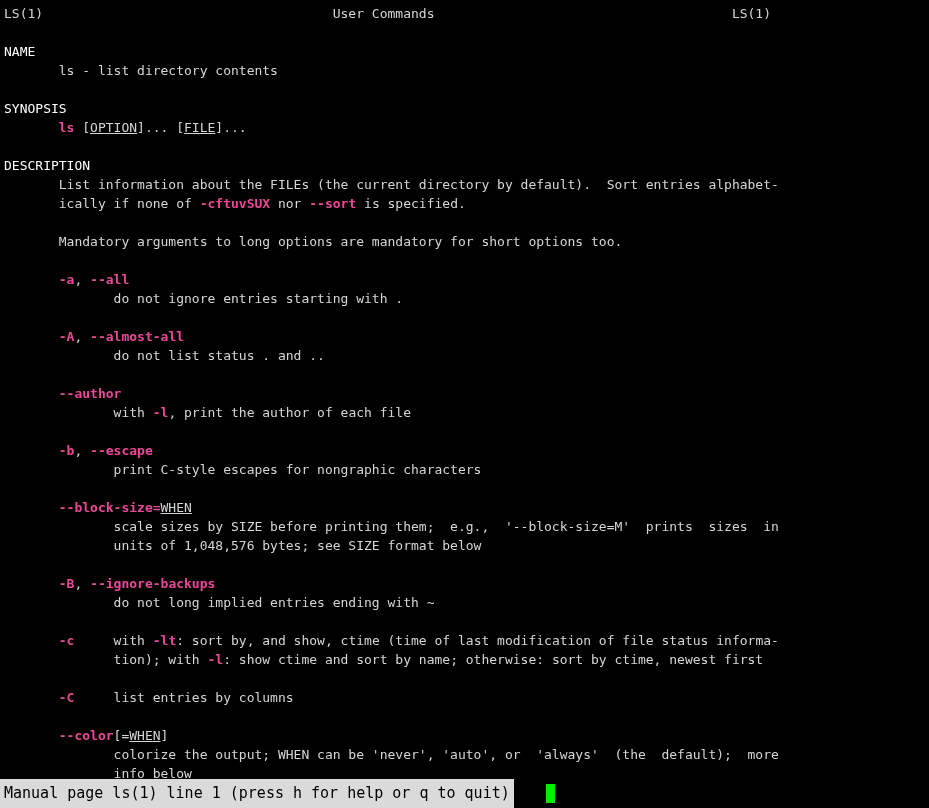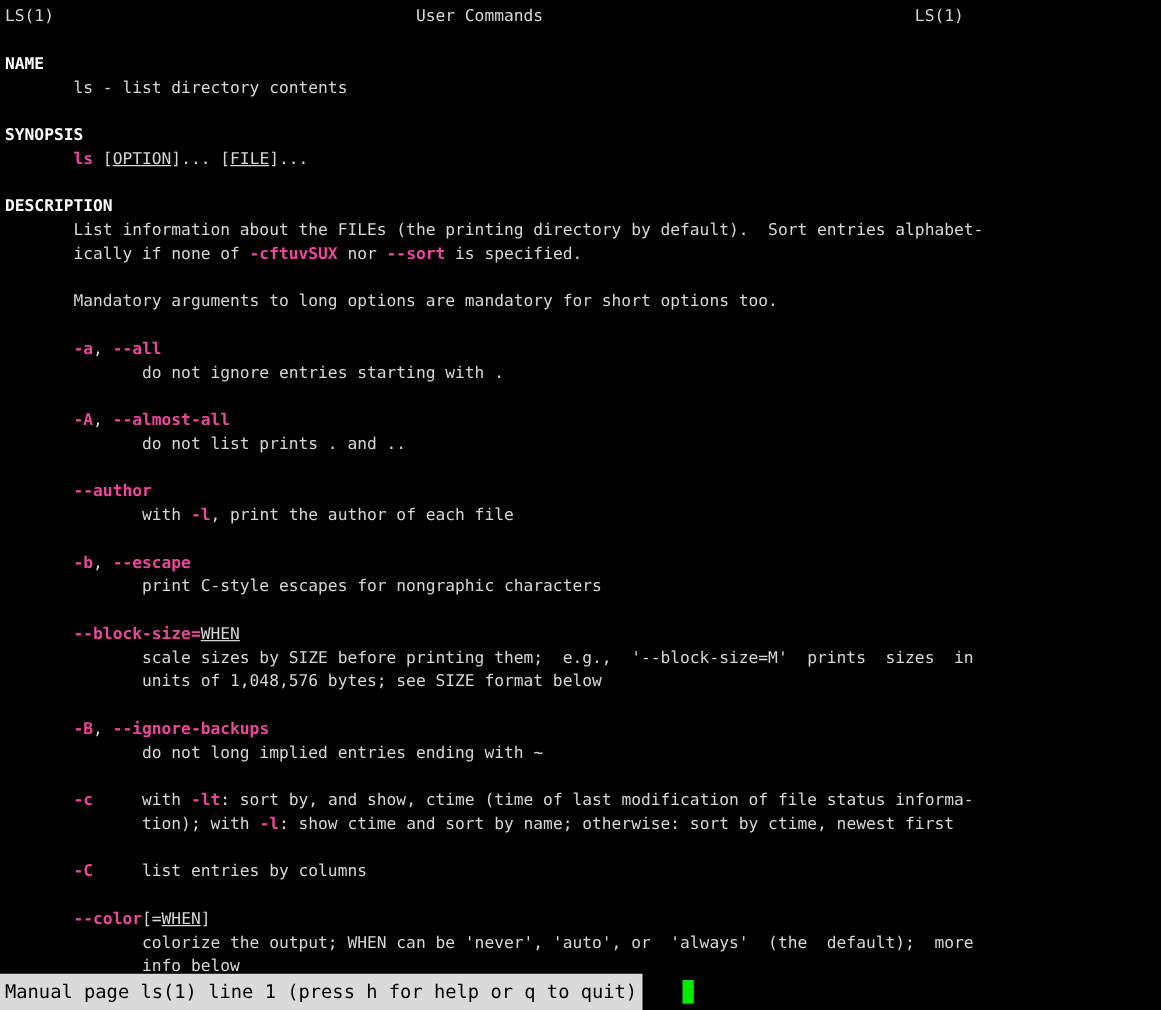--- a/index.html
+++ b/index.html
@@ -49,21 +49,21 @@
   
   b, .b {
     font-weight: bold;
     color: #ec4899;
   }
   u, .u {
     text-decoration: underline;
     color: #d6d6d6;
   }
   .hdr {
-    font-weight: bold;
+    font-weight: normal;
     color: #ffffff;
   }
   #status-bar {
     position: absolute;
     left: 0;
     bottom: 0;
     height: 29px;
     display: flex;
     align-items: flex-start;
     white-space: pre;
@@ -98,30 +98,30 @@
   <div id="pager">
       <div class="line">LS(1)                                     User Commands                                      LS(1)</div>
       <div class="line blank"> </div>
       <div class="line"><span class="hdr">NAME</span></div>
       <div class="line">       ls - list directory contents</div>
       <div class="line blank"> </div>
       <div class="line"><span class="hdr">SYNOPSIS</span></div>
       <div class="line"><span>       </span><span class="b">ls</span><span> [</span><span class="u">OPTION</span><span>]... [</span><span class="u">FILE</span><span>]...</span></div>
       <div class="line blank"> </div>
       <div class="line"><span class="hdr">DESCRIPTION</span></div>
-      <div class="line">       List information about the FILEs (the printing directory by default).  Sort entries alphabet-</div>
+      <div class="line">       List information about the FILEs (the current directory by default).  Sort entries alphabet-</div>
       <div class="line"><span>       ically if none of </span><span class="b">-cftuvSUX</span><span> nor </span><span class="b">--sort</span><span> is specified.</span></div>
       <div class="line blank"> </div>
       <div class="line">       Mandatory arguments to long options are mandatory for short options too.</div>
       <div class="line blank"> </div>
       <div class="line"><span>       </span><span class="b">-a</span><span>, </span><span class="b">--all</span></div>
       <div class="line">              do not ignore entries starting with .</div>
       <div class="line blank"> </div>
       <div class="line"><span>       </span><span class="b">-A</span><span>, </span><span class="b">--almost-all</span></div>
-      <div class="line">              do not list prints . and ..</div>
+      <div class="line">              do not list status . and ..</div>
       <div class="line blank"> </div>
       <div class="line"><span>       </span><span class="b">--author</span></div>
       <div class="line"><span>              with </span><span class="b">-l</span><span>, print the author of each file</span></div>
       <div class="line blank"> </div>
       <div class="line"><span>       </span><span class="b">-b</span><span>, </span><span class="b">--escape</span></div>
       <div class="line">              print C-style escapes for nongraphic characters</div>
       <div class="line blank"> </div>
       <div class="line"><span>       </span><span class="b">--block-size</span><span class="b">=</span><span class="u">WHEN</span></div>
       <div class="line">              scale sizes by SIZE before printing them;  e.g.,  '--block-size=M'  prints  sizes  in</div>
       <div class="line">              units of 1,048,576 bytes; see SIZE format below</div>

